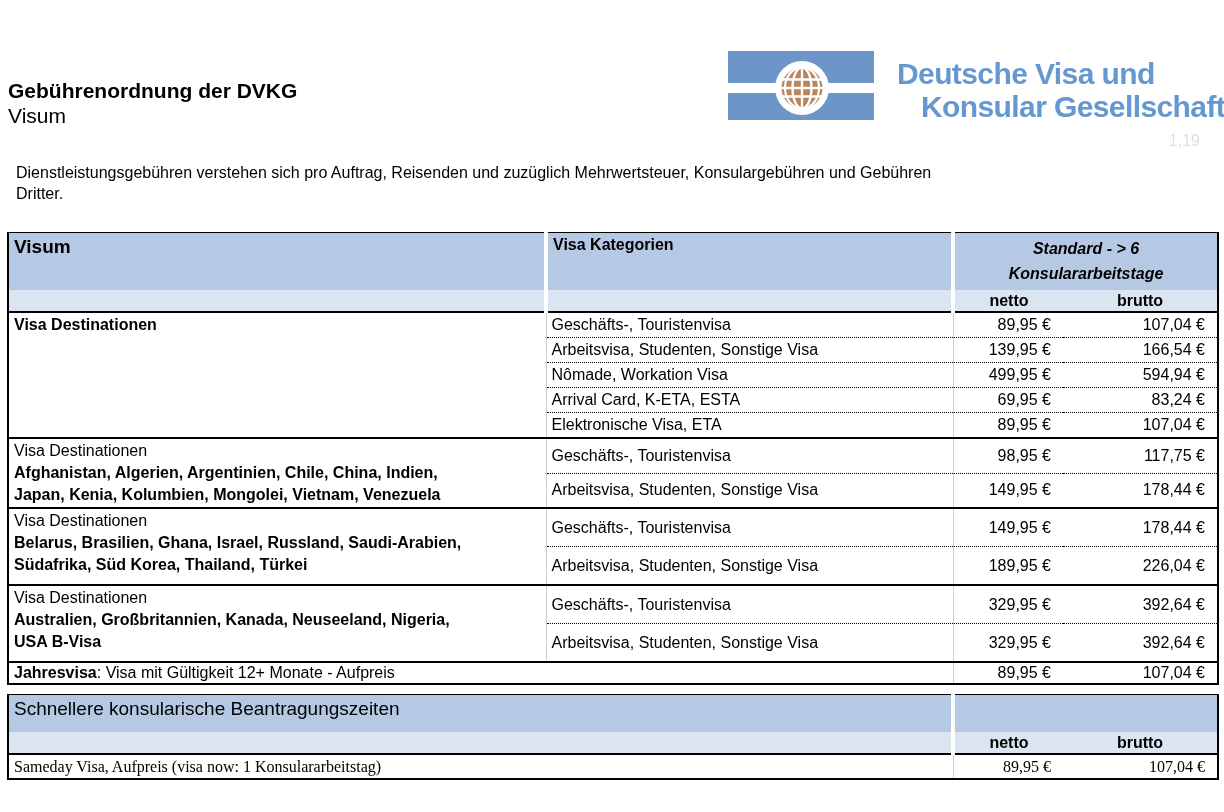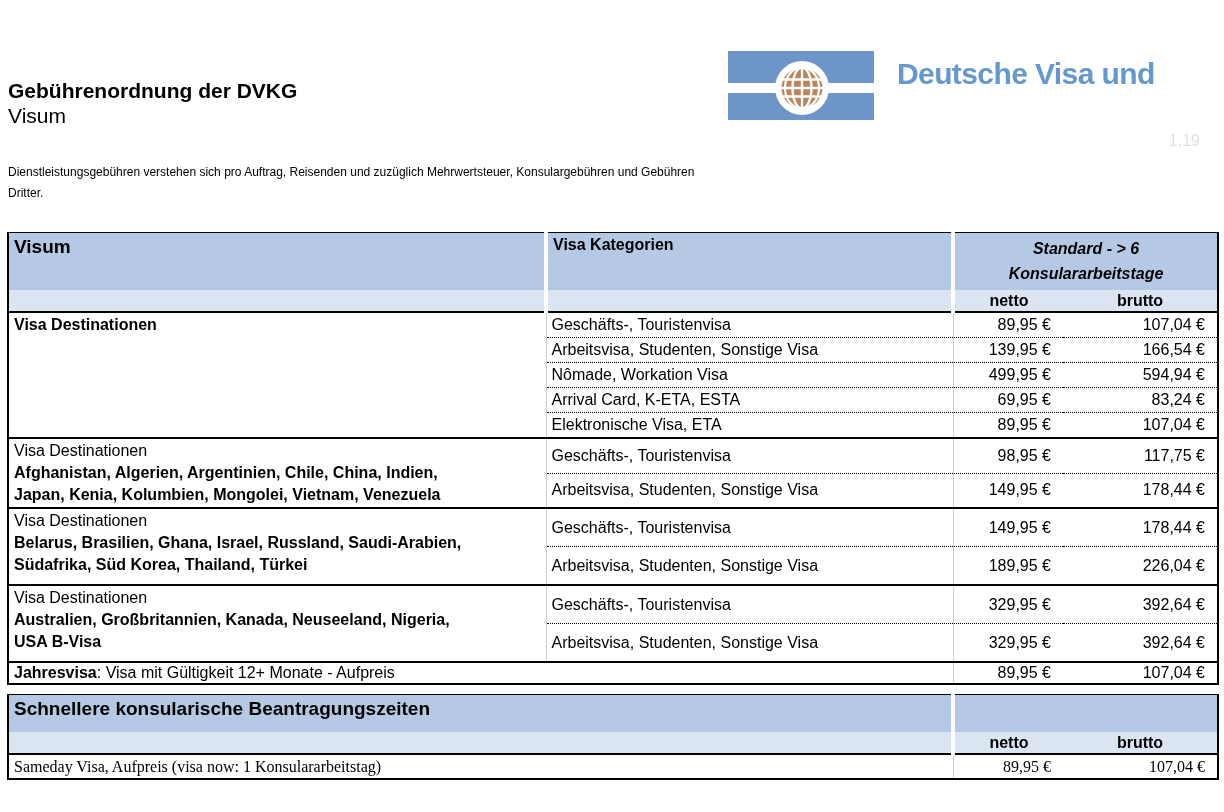--- a/index.html
+++ b/index.html
@@ -4,42 +4,42 @@
 <style>
   html,body{margin:0;padding:0;background:#fff;}
   body{width:1224px;height:812px;position:relative;overflow:hidden;
        font-family:"Liberation Sans",sans-serif;color:#000;}
   .abs{position:absolute;}
 
   
   .doc-title{left:8px;top:78px;font-size:21px;font-weight:bold;line-height:25px;white-space:nowrap;}
   .doc-subtitle{left:8px;top:104px;font-size:21px;font-weight:normal;line-height:24px;white-space:nowrap;}
   .version{left:1040px;top:132px;width:160px;text-align:right;font-size:16px;color:#dfdfdf;}
-  .intro{left:8px;top:162px;font-size:12px;line-height:21px;white-space:nowrap;}
+  .intro{left:16px;top:162px;font-size:16px;line-height:21px;white-space:nowrap;}
 
   
   .logo-flag{left:728px;top:51px;width:146px;height:69px;background:#6e95c8;}
   .logo-stripe{left:728px;top:83px;width:146px;height:10px;background:#fff;}
   .logo-globe{left:775px;top:61px;}
   .logo-text{left:897px;top:57px;font-size:30px;font-weight:bold;color:#6598d0;
              line-height:33px;letter-spacing:-0.6px;white-space:nowrap;}
   .logo-text .l2{text-indent:24px;}
 
   
   table{border-collapse:collapse;table-layout:fixed;}
   td{font-size:16px;padding:0 5px;overflow:hidden;white-space:nowrap;vertical-align:middle;}
   #t1{position:absolute;left:7px;top:232px;width:1210px;border:2px solid #000;border-top-width:1px;}
   #t2{position:absolute;left:7px;top:694px;width:1210px;border:2px solid #000;border-top-width:1px;}
 
   tr.bandA td{background:#b6c9e4;height:54px;vertical-align:top;padding-top:3px;}
   tr.bandB td{background:#dbe5f1;height:21px;border-bottom:2px solid #000;}
   .h-visum{font-size:19px;font-weight:bold;}
   .h-kat{font-weight:bold;}
   .h-std{font-weight:bold;text-align:center;line-height:25px;font-style:italic;}
-  .h-fast{font-size:19px;font-weight:bold;padding-top:6px;}
+  .h-fast{font-size:19px;font-weight:normal;padding-top:6px;}
   .hn{font-weight:bold;text-align:center;}
 
   .gapR{border-right:4px solid #fff;}
   .divR{border-right:1px solid #cfcfcf;}
 
   td.dest{vertical-align:top;padding:1px 5px;white-space:normal;line-height:22px;}
   .bold{font-weight:bold;}
   td.price{text-align:right;padding-right:12px;}
 
   tr.dotted td{border-top:1px dotted #000;}
@@ -63,20 +63,21 @@
   <circle cx="27" cy="27" r="20.5" fill="#b9855c"></circle>
   <line x1="6.5" y1="18.5" x2="47.5" y2="18.5" stroke="#ffffff" stroke-width="2.4"></line>
   <line x1="5" y1="27" x2="49" y2="27" stroke="#ffffff" stroke-width="2.4"></line>
   <line x1="6.5" y1="35.5" x2="47.5" y2="35.5" stroke="#ffffff" stroke-width="2.4"></line>
   <line x1="27" y1="6.5" x2="27" y2="47.5" stroke="#ffffff" stroke-width="2.4"></line>
   <ellipse cx="27" cy="27" rx="9.5" ry="20.5" fill="none" stroke="#ffffff" stroke-width="2.4"></ellipse>
   <ellipse cx="27" cy="27" rx="17" ry="20.5" fill="none" stroke="#ffffff" stroke-width="2.2"></ellipse>
 </svg>
 <div class="abs logo-text">
   <div class="l1">Deutsche Visa und</div>
+  <div class="l2">Konsular Gesellschaft</div>
 </div>
 <div class="abs version">1,19</div>
 
 <div class="abs intro">
   <div>Dienstleistungsgebühren verstehen sich pro Auftrag, Reisenden und zuzüglich Mehrwertsteuer, Konsulargebühren und Gebühren</div>
   <div>Dritter.</div>
 </div>
 
 <table id="t1">
   <colgroup>

